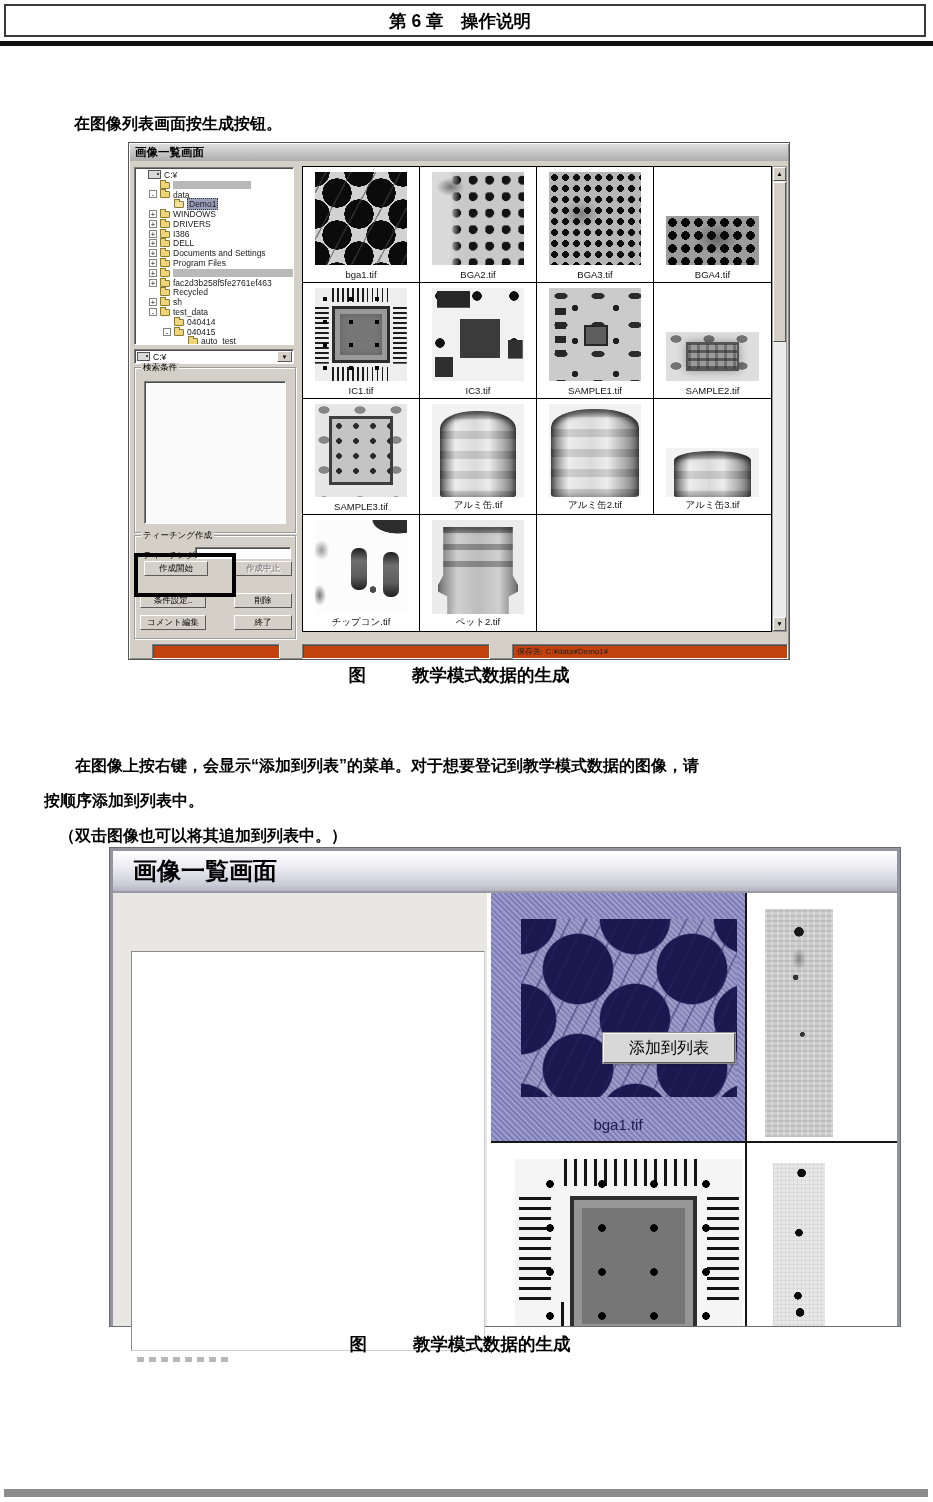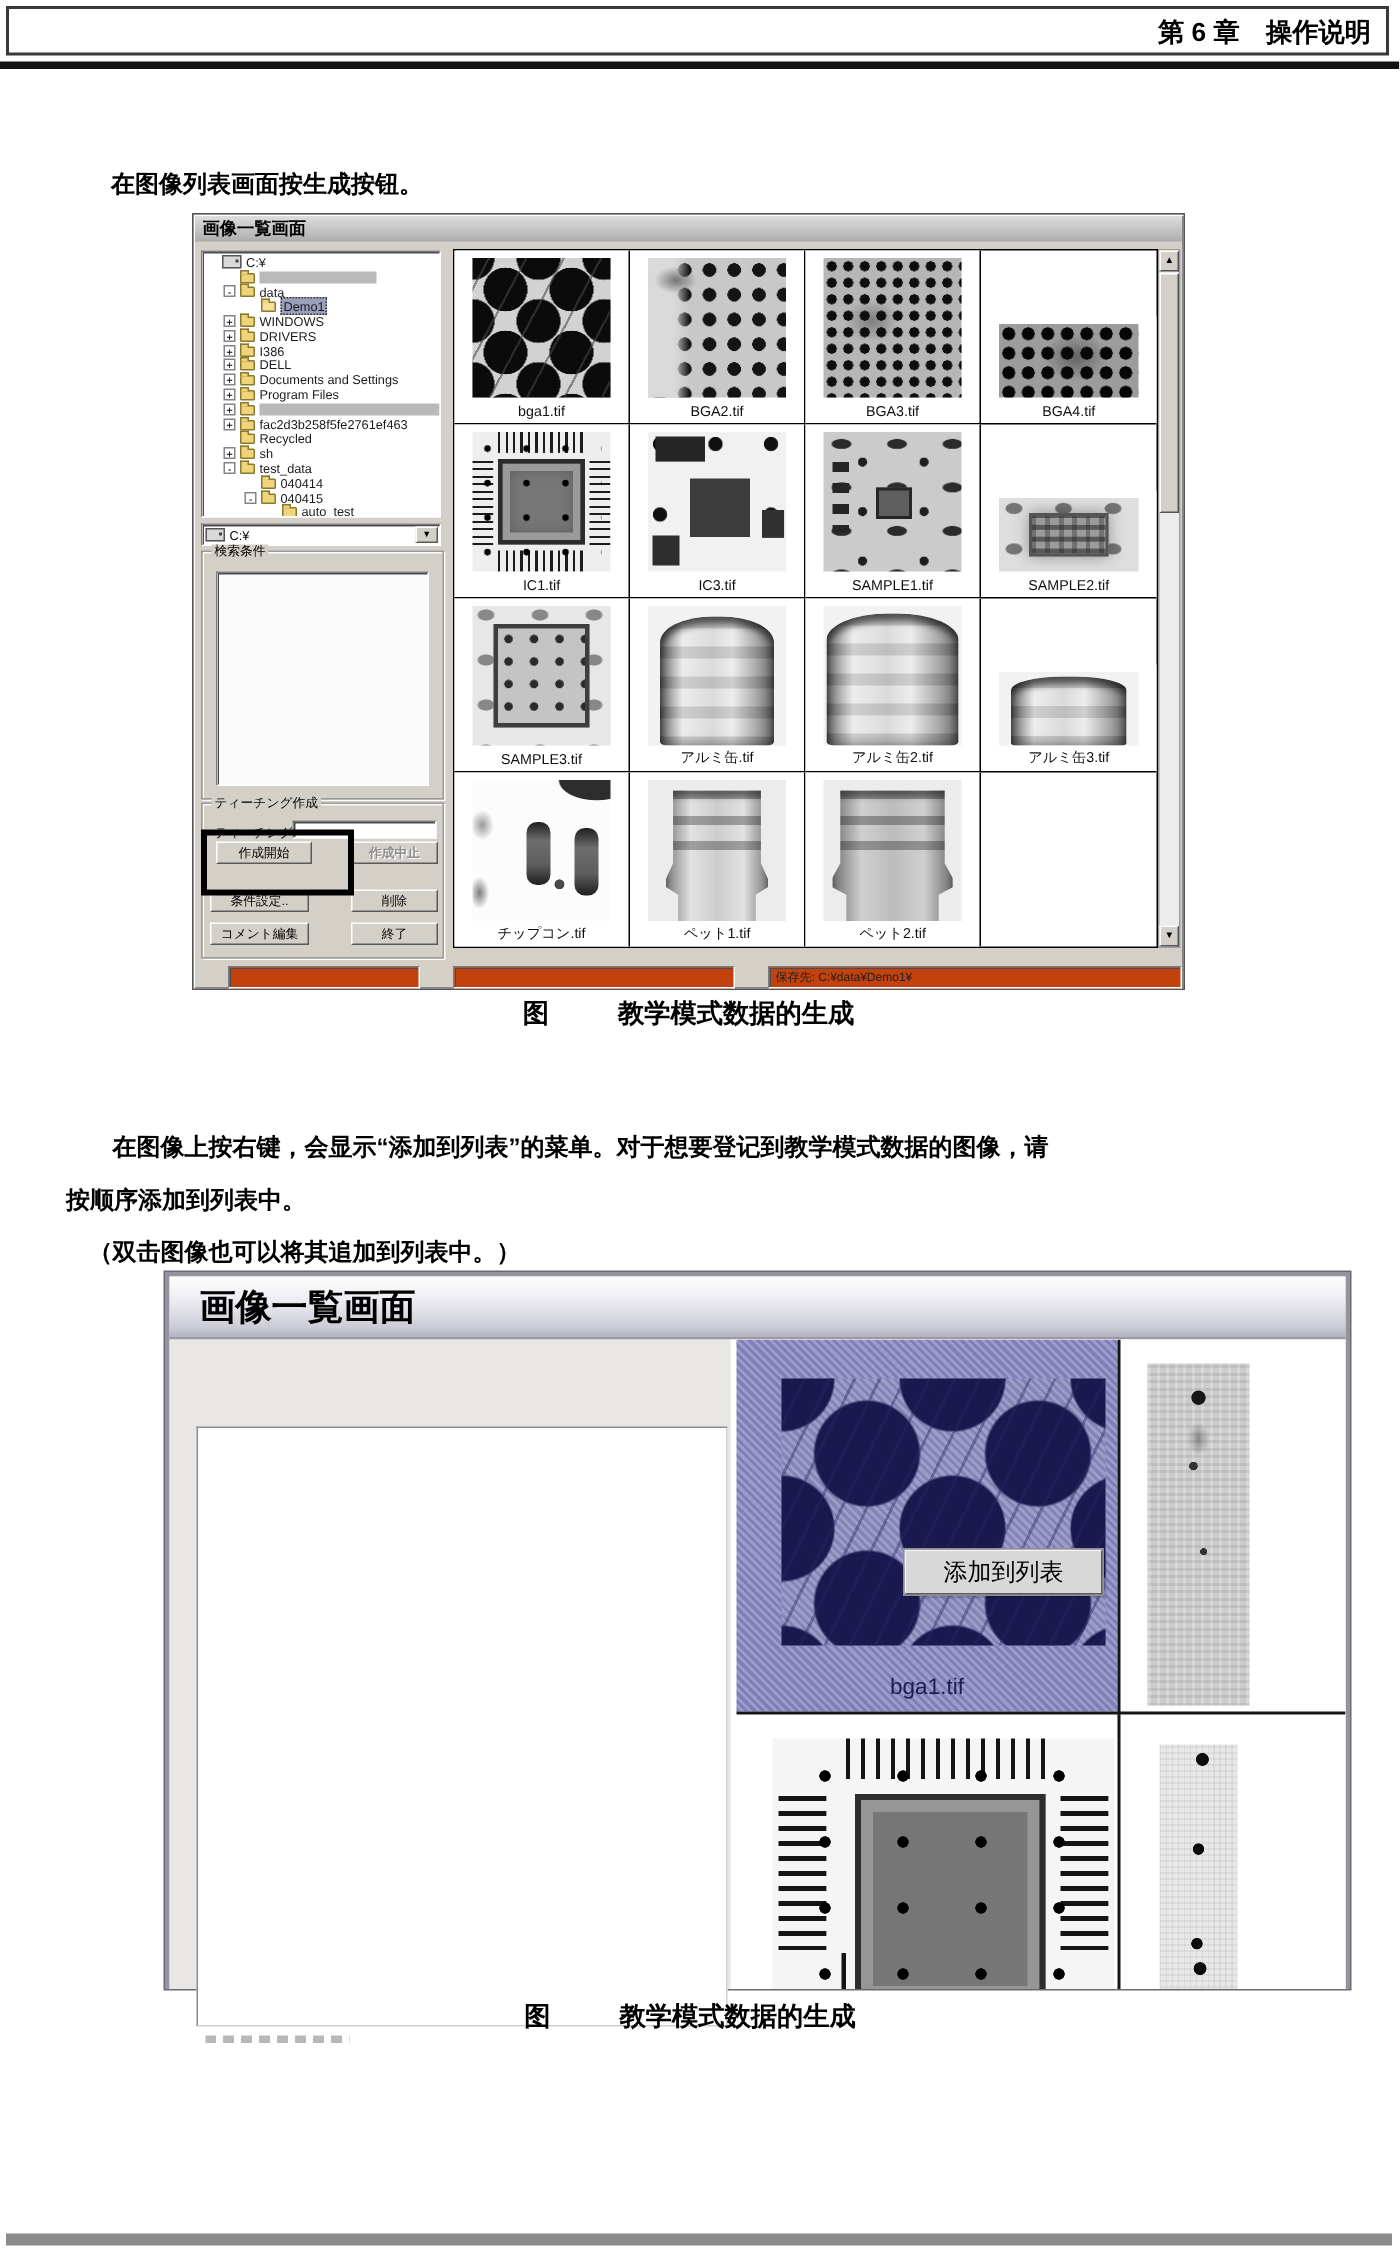--- a/index.html
+++ b/index.html
@@ -2,21 +2,21 @@
 <html><head>
 <meta charset="utf-8">
 <style>
   html,body{margin:0;padding:0;background:#fff;}
   .page{position:relative;width:933px;height:1502px;background:#fff;overflow:hidden;
         font-family:"Liberation Sans",sans-serif;color:#000;}
   .abs{position:absolute;}
 
   
   .doc-header{left:4px;top:4px;width:922px;height:33px;border:2px solid #3a3a3a;background:#fff;
-              display:flex;align-items:center;justify-content:flex-end;padding-right:10px;box-sizing:border-box;
+              display:flex;align-items:center;justify-content:center;padding-right:10px;box-sizing:border-box;
               font-size:17.5px;font-weight:700;}
   .doc-header-rule{left:0;top:41px;width:933px;height:5px;background:#111;}
   .doc-footer{left:4px;top:1489px;width:924px;height:8px;background:#8c8c8c;}
   .doc-text{font-size:16px;font-weight:600;line-height:35px;}
   .intro{left:74px;top:106px;}
   .para{left:44px;top:748px;width:865px;}
   .ind2{text-indent:31px;} .ind0{text-indent:0;} .ind1{text-indent:15px;}
   .figcap{text-align:center;font-size:17.5px;font-weight:600;}
   .figcap .lbl{margin-right:46px;}
   .cap1{left:128px;top:663px;width:662px;}
@@ -420,24 +420,20 @@
           </div>
         <div class="cell">
             <div class="timg tcan"></div>
             <div class="tcap">アルミ缶3.tif</div>
           </div>
         <div class="cell">
             <div class="timg t14"></div>
             <div class="tcap">チップコン.tif</div>
           </div>
         <div class="cell">
-            <div class="timg tpet"></div>
-            <div class="tcap">ペット1.tif</div>
-          </div>
-        <div class="cell">
             <div class="timg tpet t16"></div>
             <div class="tcap">ペット2.tif</div>
           </div>
       </div>
 
       <div class="abs sbar">
         <div class="sb-btn sb-up">▲</div>
         <div class="sb-thumb"></div>
         <div class="sb-btn sb-down">▼</div>
       </div>

